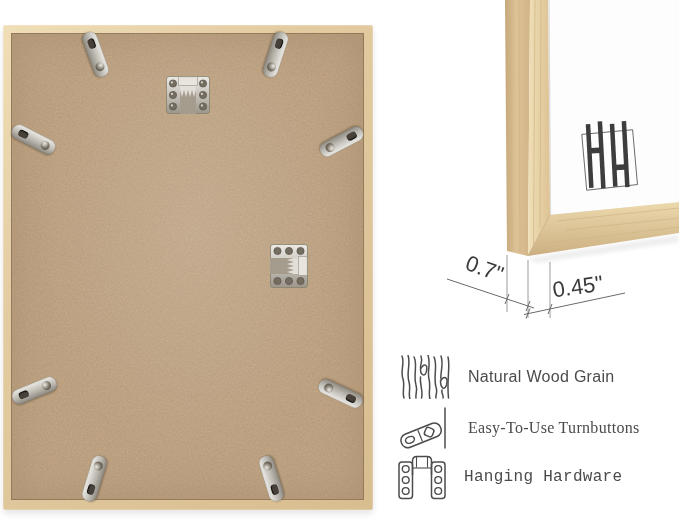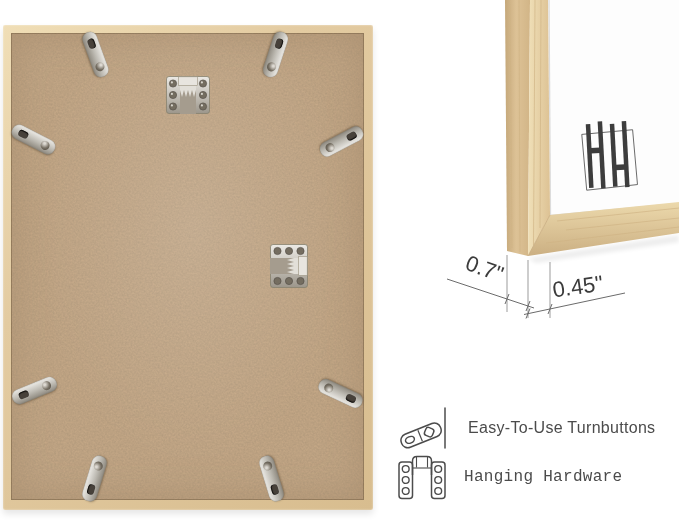--- a/index.html
+++ b/index.html
@@ -39,21 +39,21 @@
   }
   .hanger{position:absolute;}
   
   .corner-photo{position:absolute;left:420px;top:0;}
   
   .feature{position:absolute;left:398px;display:flex;align-items:center;gap:18px;}
   .feature .ic{flex:0 0 auto;display:block;}
   .feature .lbl{
     font-size:16px;color:#4b4b4b;letter-spacing:.3px;white-space:nowrap;
   }
-  .f1{top:355px;} .f2{top:407px;} .f3{top:454px;font-family:Liberation Mono, monospace;}
+  .f1{top:355px;} .f2{top:407px;font-family:Liberation Serif, serif;} .f3{top:454px;font-family:Liberation Mono, monospace;}
 </style>
 </head>
 <body>
 
 <div class="canvas">
 
   <div class="back-photo">
     <div class="backing">
       <svg class="noise">
         <filter id="grain">
@@ -193,20 +193,37 @@
       <path d="M85,304 L89,294"></path>
         <path d="M106,311 L110,301"></path>
       <path d="M104,314.5 L205,293"></path>
       <path d="M106,318.5 L110,308.5"></path>
         <path d="M128,314 L132,304"></path>
     </g>
     <text x="64" y="276" transform="rotate(20 64 270)" font-size="22" fill="#3c3c3c" text-anchor="middle">0.7"</text>
     <text x="158" y="294" transform="rotate(-8 158 288)" font-size="22" fill="#3c3c3c" text-anchor="middle">0.45"</text>
   </svg>
 
+  <div class="feature f1">
+    <svg class="ic" width="52" height="44" viewBox="0 0 52 44" fill="none" stroke="#4c4c4c" stroke-width="1.5" stroke-linecap="round">
+      <path d="M4,1 C7,8 2,16 5,24 C7,30 4,38 6,43"></path>
+      <path d="M10,0 C13,9 8,18 11,27 C13,33 10,39 12,44"></path>
+      <path d="M16,2 C20,9 15,20 18,30 C20,36 17,40 18,43"></path>
+      <path d="M23,1 C25,6 22,10 22.5,13"></path>
+      <path d="M22.5,14 C26,8 30,9 28.5,16 C27.5,22 22.5,21 22.5,14 Z"></path>
+      <path d="M22.5,22 C21.5,30 25.5,36 23.5,43"></path>
+      <path d="M30,0 C33,10 29,16 31,24 C33,32 30,38 32,44"></path>
+      <path d="M36,2 C40,10 35,22 38,32 C40,38 37,41 38,43"></path>
+      <path d="M43,1 C46,10 42,18 43,24"></path>
+      <path d="M42.5,26 C46,20 50.5,22 48.5,30 C46.5,36 42.5,33 42.5,26 Z"></path>
+      <path d="M44,35 C43,38 46,41 45,43"></path>
+      <path d="M50,2 C52.5,12 48.5,24 50.5,43"></path>
+    </svg>
+    <span class="lbl">Natural Wood Grain</span>
+  </div>
 
   <div class="feature f2">
     <svg class="ic" width="52" height="42" viewBox="0 0 52 42" fill="none" stroke="#4c4c4c" stroke-width="1.5">
       <path d="M47,1 L47,41" stroke-linecap="round"></path>
       <g transform="rotate(-22 24 28)">
         <rect x="2" y="21" width="42" height="14" rx="6.5"></rect>
         <ellipse cx="11" cy="28" rx="4.6" ry="3.2"></ellipse>
         <path d="M22,22 L22,34" stroke-width="1.2"></path>
         <rect x="27.5" y="23.8" width="8.4" height="8.4" rx="2.6" transform="rotate(45 31.7 28)"></rect>
       </g>

